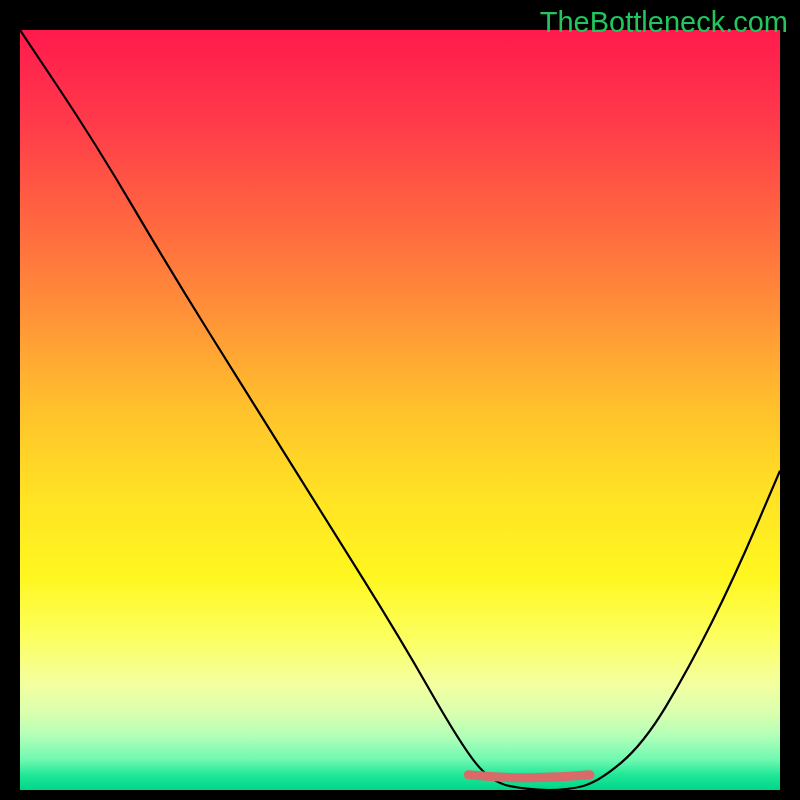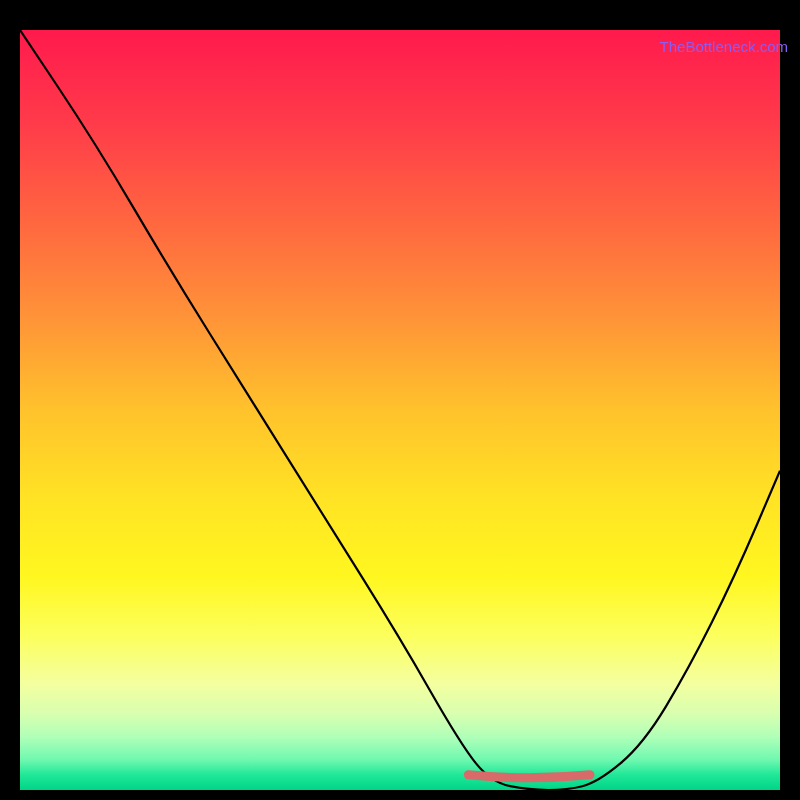--- a/index.html
+++ b/index.html
@@ -14,25 +14,24 @@
   .container {
     position: relative;
     width: 800px;
     height: 800px;
     background: #000;
   }
   .watermark {
     position: absolute;
     top: 6px;
     right: 12px;
-    color: #8b5cf6;
-    font-size: 15px;
+    color: #22c55e;
+    font-size: 29px;
     font-weight: 500;
     z-index: 5;
-    margin-top: 32px;
   }
   .plot-area {
     position: absolute;
     left: 20px;
     top: 30px;
     width: 760px;
     height: 760px;
     overflow: hidden;
   }
   .gradient {

